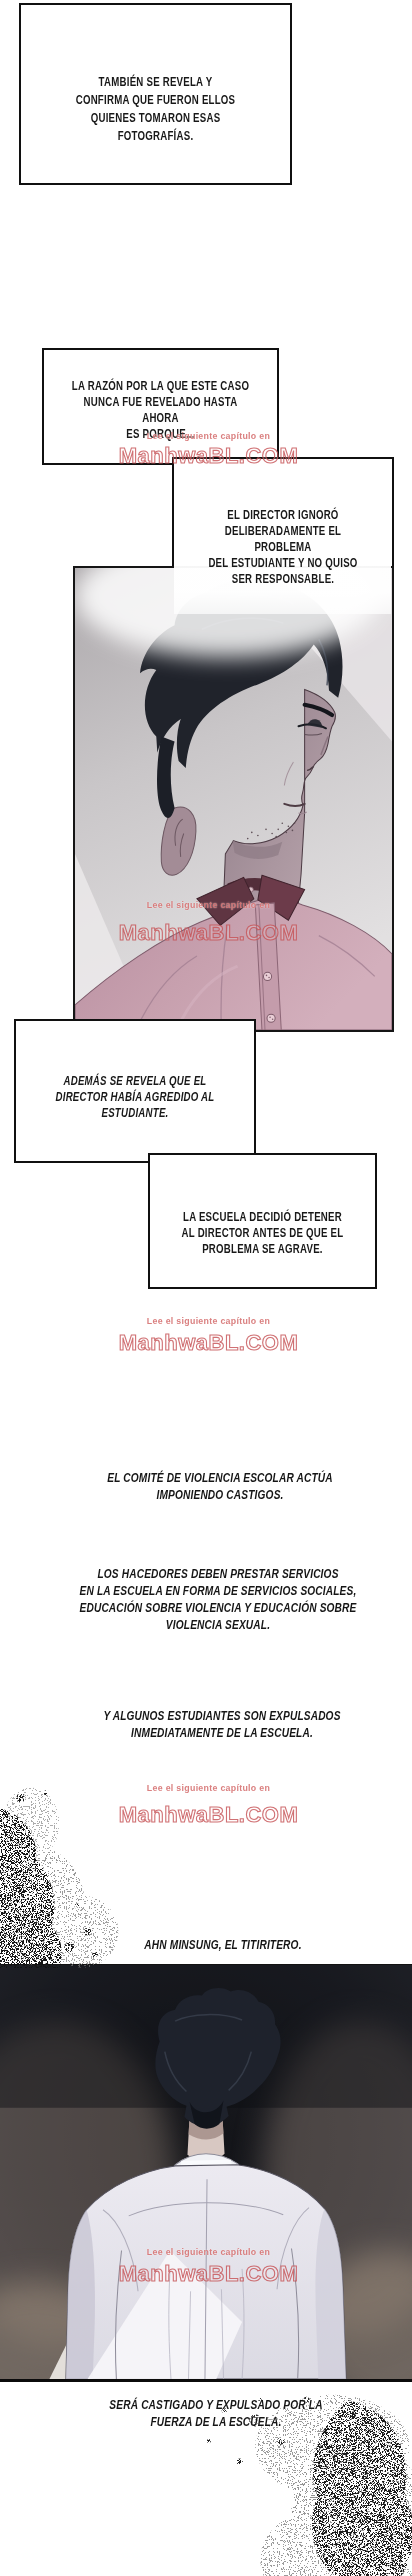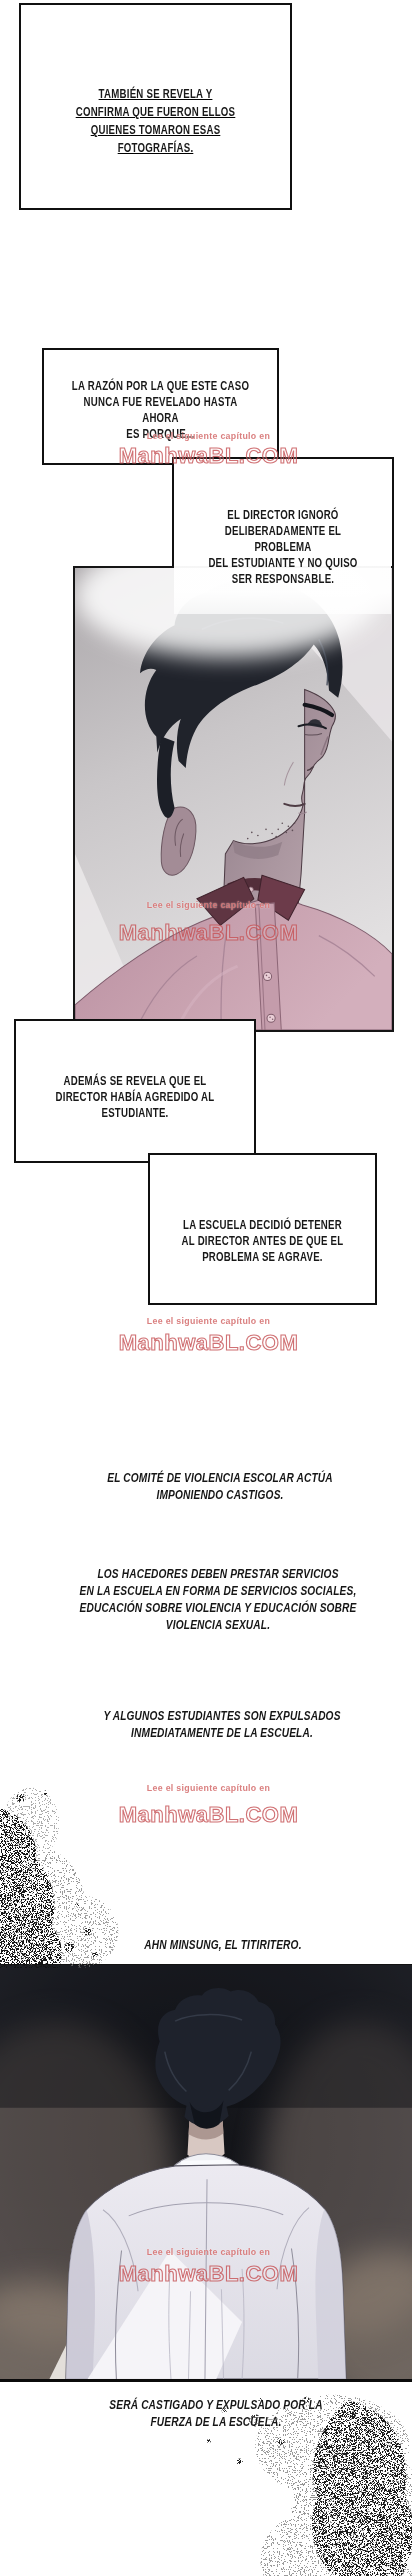--- a/index.html
+++ b/index.html
@@ -3,34 +3,34 @@
 <meta charset="utf-8">
 <style>
   html,body{margin:0;padding:0;background:#ffffff;}
   .page{position:relative;width:412px;height:2661px;background:#ffffff;overflow:hidden;
         font-family:"Liberation Sans",sans-serif;}
   
   .cbox{position:absolute;background:#ffffff;border:2.1px solid #101010;box-sizing:border-box;
         display:flex;align-items:center;justify-content:center;}
   .cap{width:100%;text-align:center;font-weight:700;font-size:12.4px;line-height:16px;
        letter-spacing:0.3px;color:#181818;transform:scaleX(.78);}
-  #box1{left:18.5px;top:2.6px;width:273px;height:207px;z-index:3;text-decoration:underline;}
+  #box1{left:18.5px;top:2.6px;width:273px;height:182px;z-index:3;}
   #box1 .cap{line-height:18px;padding-top:30px;}
   #box2{left:42px;top:348px;width:237px;height:117px;z-index:3;justify-content:center;}
   #box2 .cap{padding-top:7.7px;}
   #box3top{position:absolute;left:172px;top:457px;width:222px;height:109px;background:#fff;
            border:2.1px solid #101010;border-bottom:none;box-sizing:border-box;z-index:4;}
   #box3bot{position:absolute;left:174px;top:566px;width:217px;height:48px;z-index:4;
            background:linear-gradient(180deg,rgba(255,255,255,.96) 55%,rgba(255,255,255,.70));}
   #box3text{position:absolute;left:172px;top:457px;width:222px;height:157px;z-index:5;
             display:flex;align-items:center;justify-content:center;}
   #box3text .cap{padding-top:23px;}
-  #box4{left:14.4px;top:1019px;width:242px;height:144px;z-index:5;}
+  #box4{left:14.4px;top:1019px;width:242px;height:144px;z-index:5;font-style:italic;}
   #box4 .cap{padding-top:11.3px;}
-  #box5{left:148px;top:1153px;width:229px;height:152px;z-index:6;}
+  #box5{left:148px;top:1153px;width:229px;height:136px;z-index:6;}
   #box5 .cap{padding-top:24px;}
   
   .note{position:absolute;width:412px;text-align:center;font-weight:700;font-style:italic;
         font-size:13px;line-height:17px;letter-spacing:0.2px;color:#151515;z-index:7;
         transform:scaleX(.78);transform-origin:center top;
         text-shadow:0 0 1.5px #fff,0 0 2.6px #fff,0 0 3.6px #fff;}
   #noteA{top:1469px;left:14.4px;}
   #noteB{top:1565px;left:12.4px;}
   #noteC{top:1707px;left:15.5px;}
   #noteD{top:1936px;left:16.5px;}

